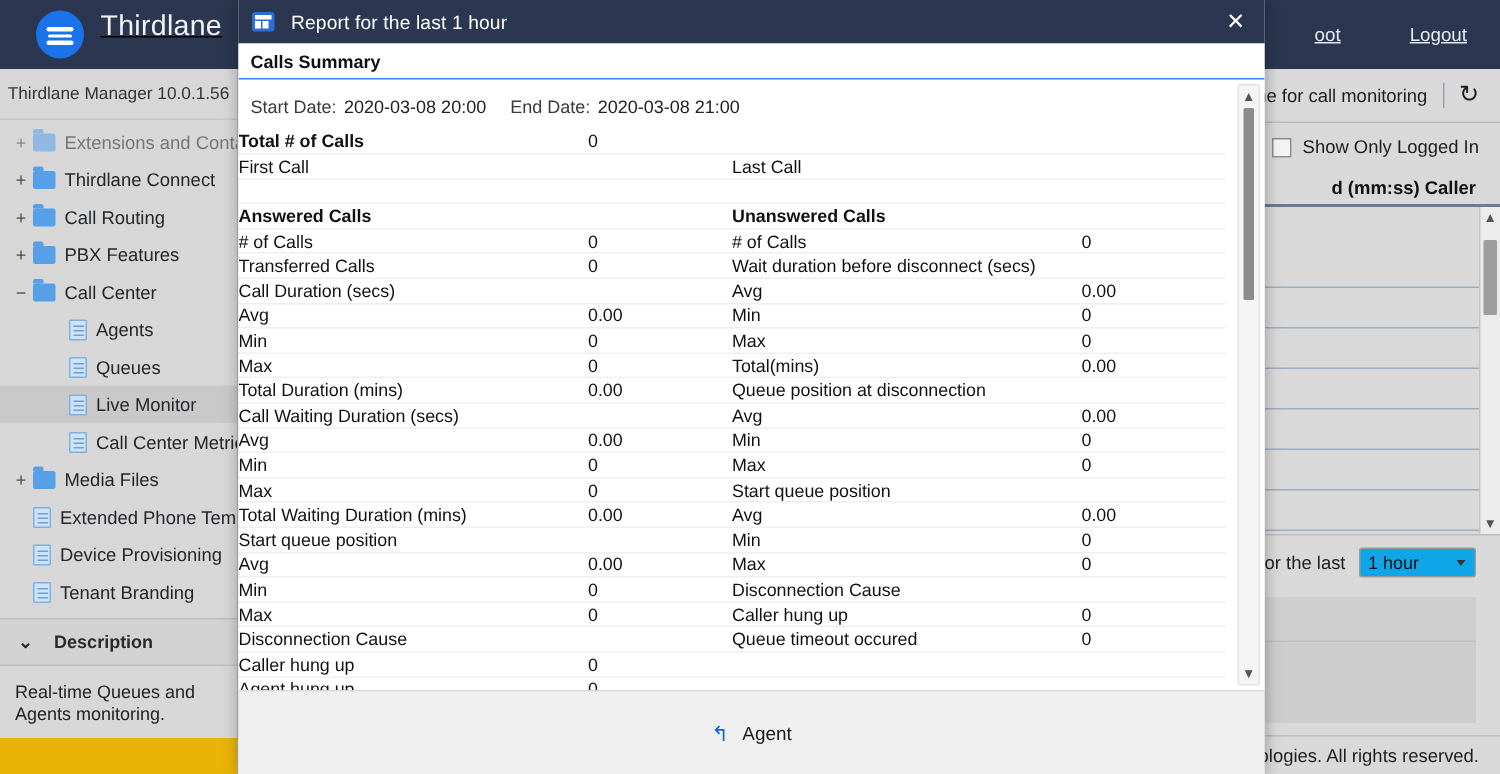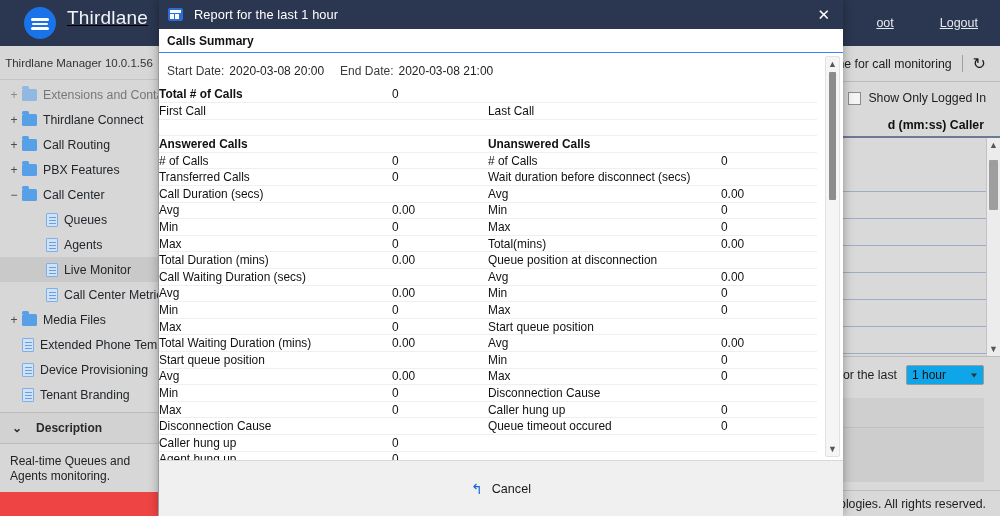--- a/index.html
+++ b/index.html
@@ -38,21 +38,21 @@
     position: absolute; right: 0; top: 0; height: 46px;
     display: flex; align-items: center; gap: 46px; padding-right: 22px;
     color: #e7eaf0; font-size: 12.5px;
   }
   .topbar-links a { color: #e7eaf0; text-decoration: underline; }
   .tl-truncated { text-decoration: none; }
 
   
   .sidebar {
     position: absolute; left: 0; top: 46px; width: 159px; height: 470px;
-    background: #ef4444; border-right: 1px solid #b9b9b9;
+    background: #eab308; border-right: 1px solid #b9b9b9;
   }
   .sidebar-title {
     height: 34px; display: flex; align-items: center; justify-content: center;
     font-size: 11.5px; color: #333; border-bottom: 1px solid #c4c4c4;
     background: #d7d7d7;
   }
   .tree {
     position: relative; height: 332px; overflow: hidden; padding-top: 2px;
     background: #d7d7d7;
   }
@@ -290,25 +290,25 @@
           <span class="folder-ico"></span>
           <span>PBX Features</span>
         </div>
         <div class="tree-item lvl1">
           <span class="twisty">−</span>
           <span class="folder-ico"></span>
           <span>Call Center</span>
         </div>
         <div class="tree-item lvl2-file">
           <span class="file-ico"></span>
+          <span>Agents</span>
+        </div>
+        <div class="tree-item lvl2-file">
+          <span class="file-ico"></span>
           <span>Queues</span>
-        </div>
-        <div class="tree-item lvl2-file">
-          <span class="file-ico"></span>
-          <span>Agents</span>
         </div>
         <div class="tree-item lvl2-file selected">
           <span class="file-ico"></span>
           <span>Live Monitor</span>
         </div>
         <div class="tree-item lvl2-file">
           <span class="file-ico"></span>
           <span>Call Center Metrics</span>
         </div>
         <div class="tree-item lvl1">
@@ -541,17 +541,17 @@
       <div class="modal-scroll">
         <div class="ms-arrow">▲</div>
         <div class="ms-thumb"></div>
         <div class="ms-arrow bot">▼</div>
       </div>
     </div>
 
     <div class="modal-footer">
       <button class="cancel-btn">
         <span class="undo-ico">↰</span>
-        <span>Cancel</span>
+        <span>Agent</span>
       </button>
     </div>
   </div>
 </div>
 
 </body></html>

